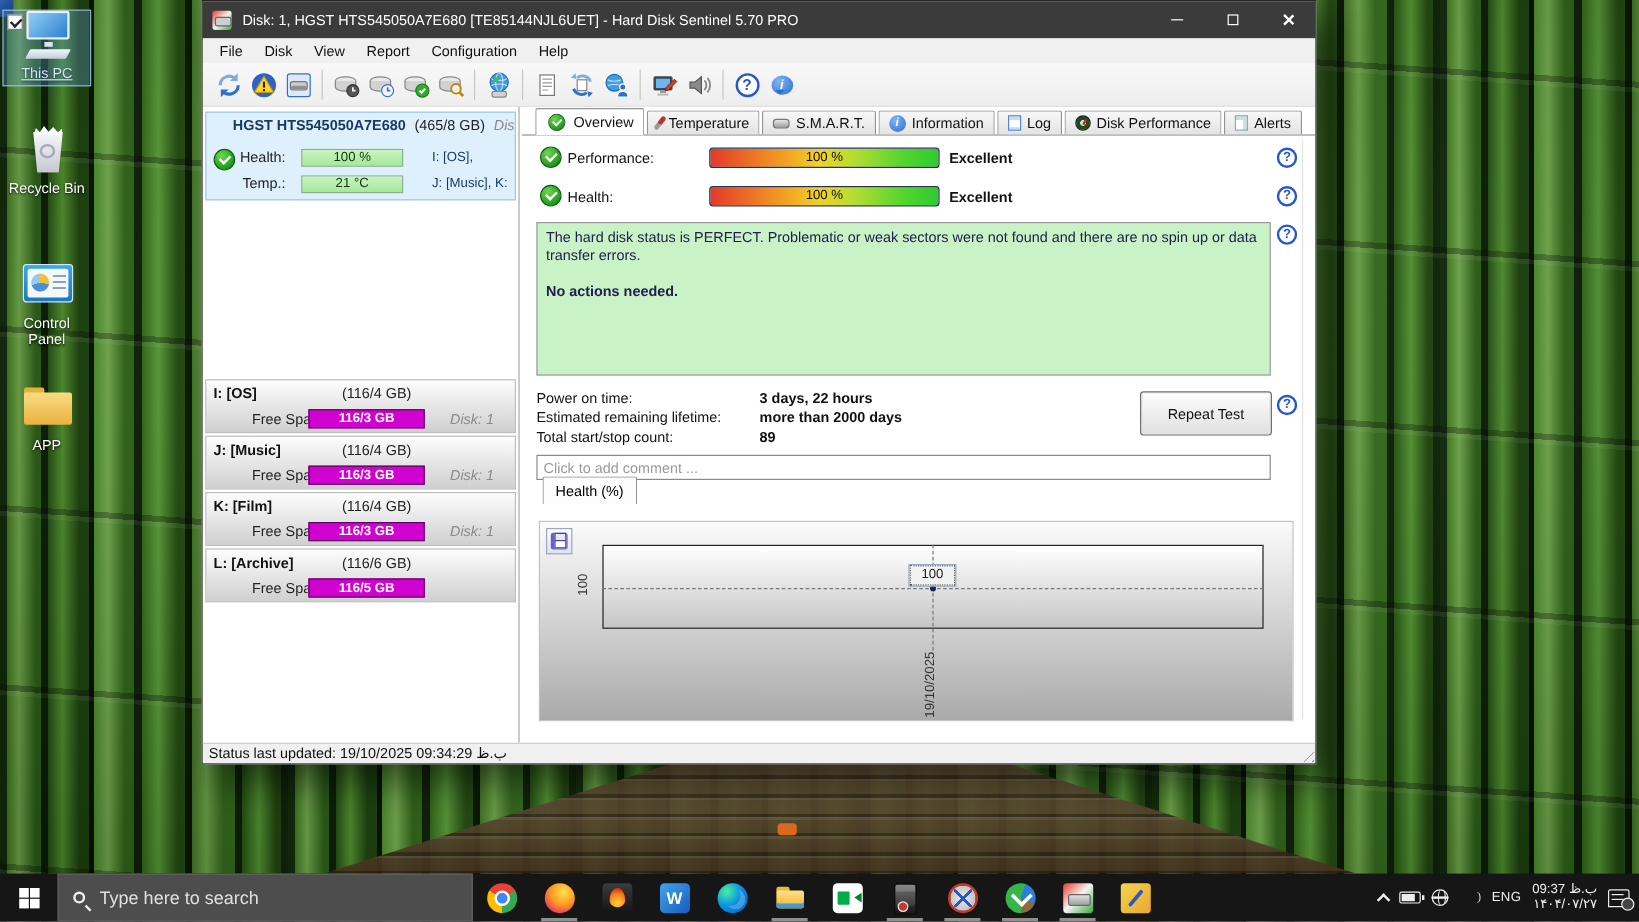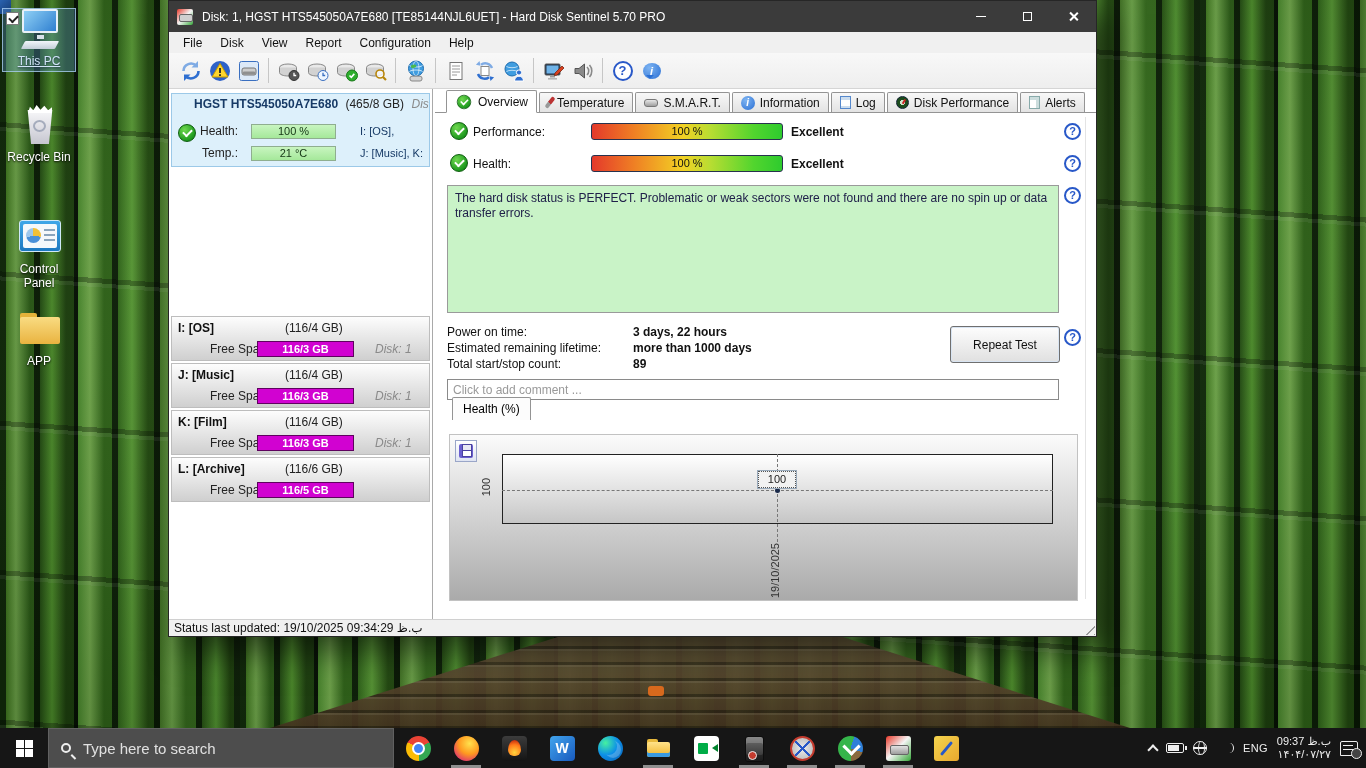--- a/index.html
+++ b/index.html
@@ -231,21 +231,21 @@
 </div>
 <div class="dicon" style="top:214px">
   <div class="img">
     <div class="cpl"></div>
     <div class="cpl-in"></div>
     <div class="cpl-pie"></div>
     <div class="cpl-lines"></div>
   </div>
   <span class="lbl" style="display:block;width:60px;margin:0 auto">Control Panel</span>
 </div>
-<div class="dicon" style="top:306px">
+<div class="dicon" style="top:316px">
   <div class="img">
       <div class="folder"></div>
     </div>
   <span class="lbl">APP</span>
 </div>
 
 <div class="win">
 
   <div class="titlebar">
     <div class="appico"></div>
@@ -482,27 +482,28 @@
       <span class="q helpicon" style="top:34px">?</span>
 
       <span class="chk row-abs" style="left:15px;top:65px"></span>
       <span class="row-abs" style="left:38px;top:68px">Health:</span>
       <span class="meter" style="left:156px;top:66px">100 %</span>
       <span class="row-abs rating" style="left:356px;top:68px">Excellent</span>
       <span class="q helpicon" style="top:66px">?</span>
 
       <div class="greenbox">
         <div>The hard disk status is PERFECT. Problematic or weak sectors were not found and there are no spin up or data transfer errors.</div>
+        <div class="gb-action">No actions needed.</div>
       </div>
       <span class="q helpicon" style="top:98px">?</span>
 
       <span class="row-abs stat-lbl" style="top:236px">Power on time:</span>
       <span class="row-abs stat-val" style="top:236px">3 days, 22 hours</span>
       <span class="row-abs stat-lbl" style="top:252px">Estimated remaining lifetime:</span>
-      <span class="row-abs stat-val" style="top:252px">more than 1000 days</span>
+      <span class="row-abs stat-val" style="top:252px">more than 2000 days</span>
       <span class="row-abs stat-lbl" style="top:268px">Total start/stop count:</span>
       <span class="row-abs stat-val" style="top:268px">89</span>
 
       <button class="btn">Repeat Test</button>
       <span class="q helpicon" style="top:240px">?</span>
 
       <input class="comment" type="text" placeholder="Click to add comment ..." style="">
 
       <div class="charttab">Health (%)</div>
       <div class="chart">

